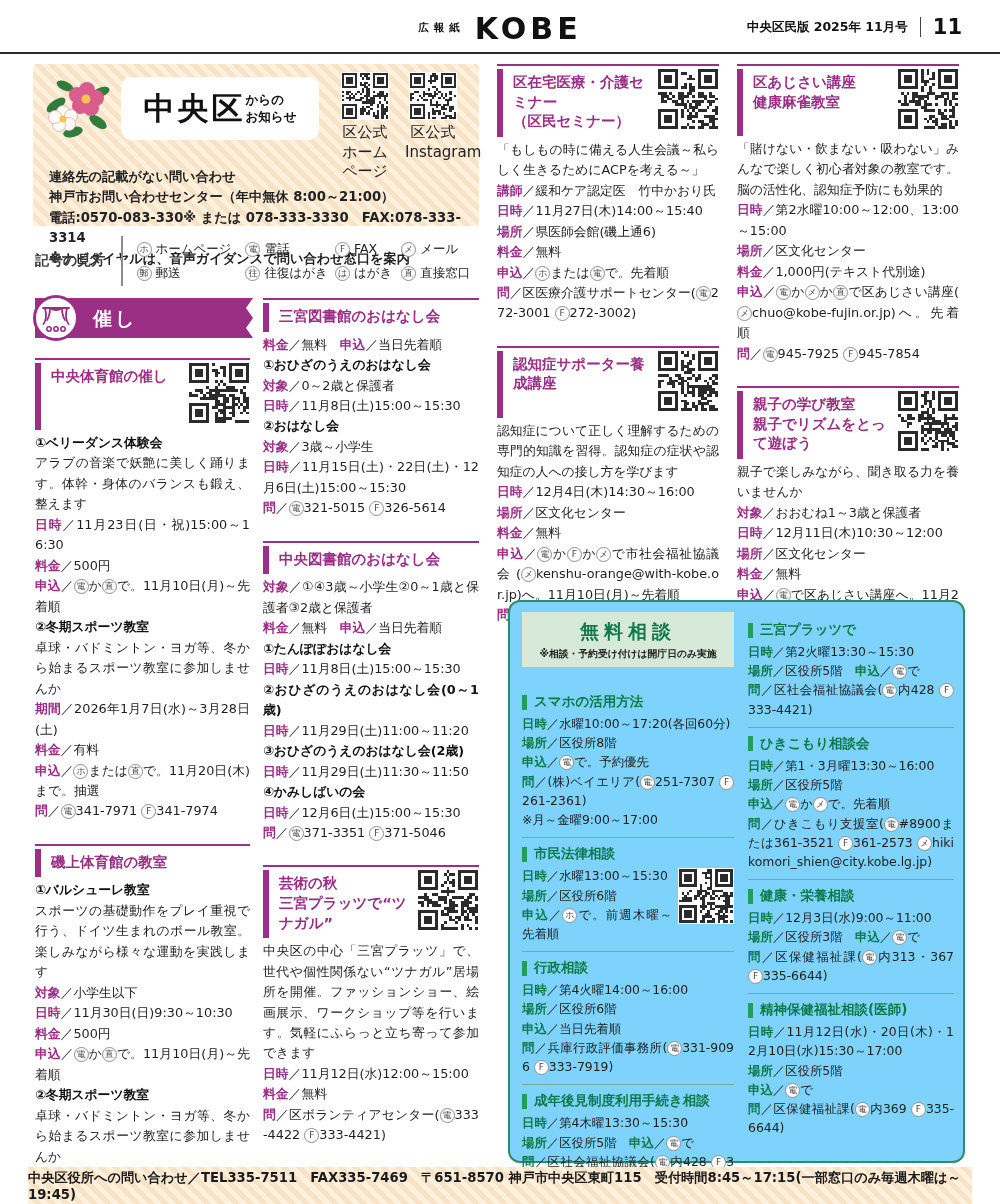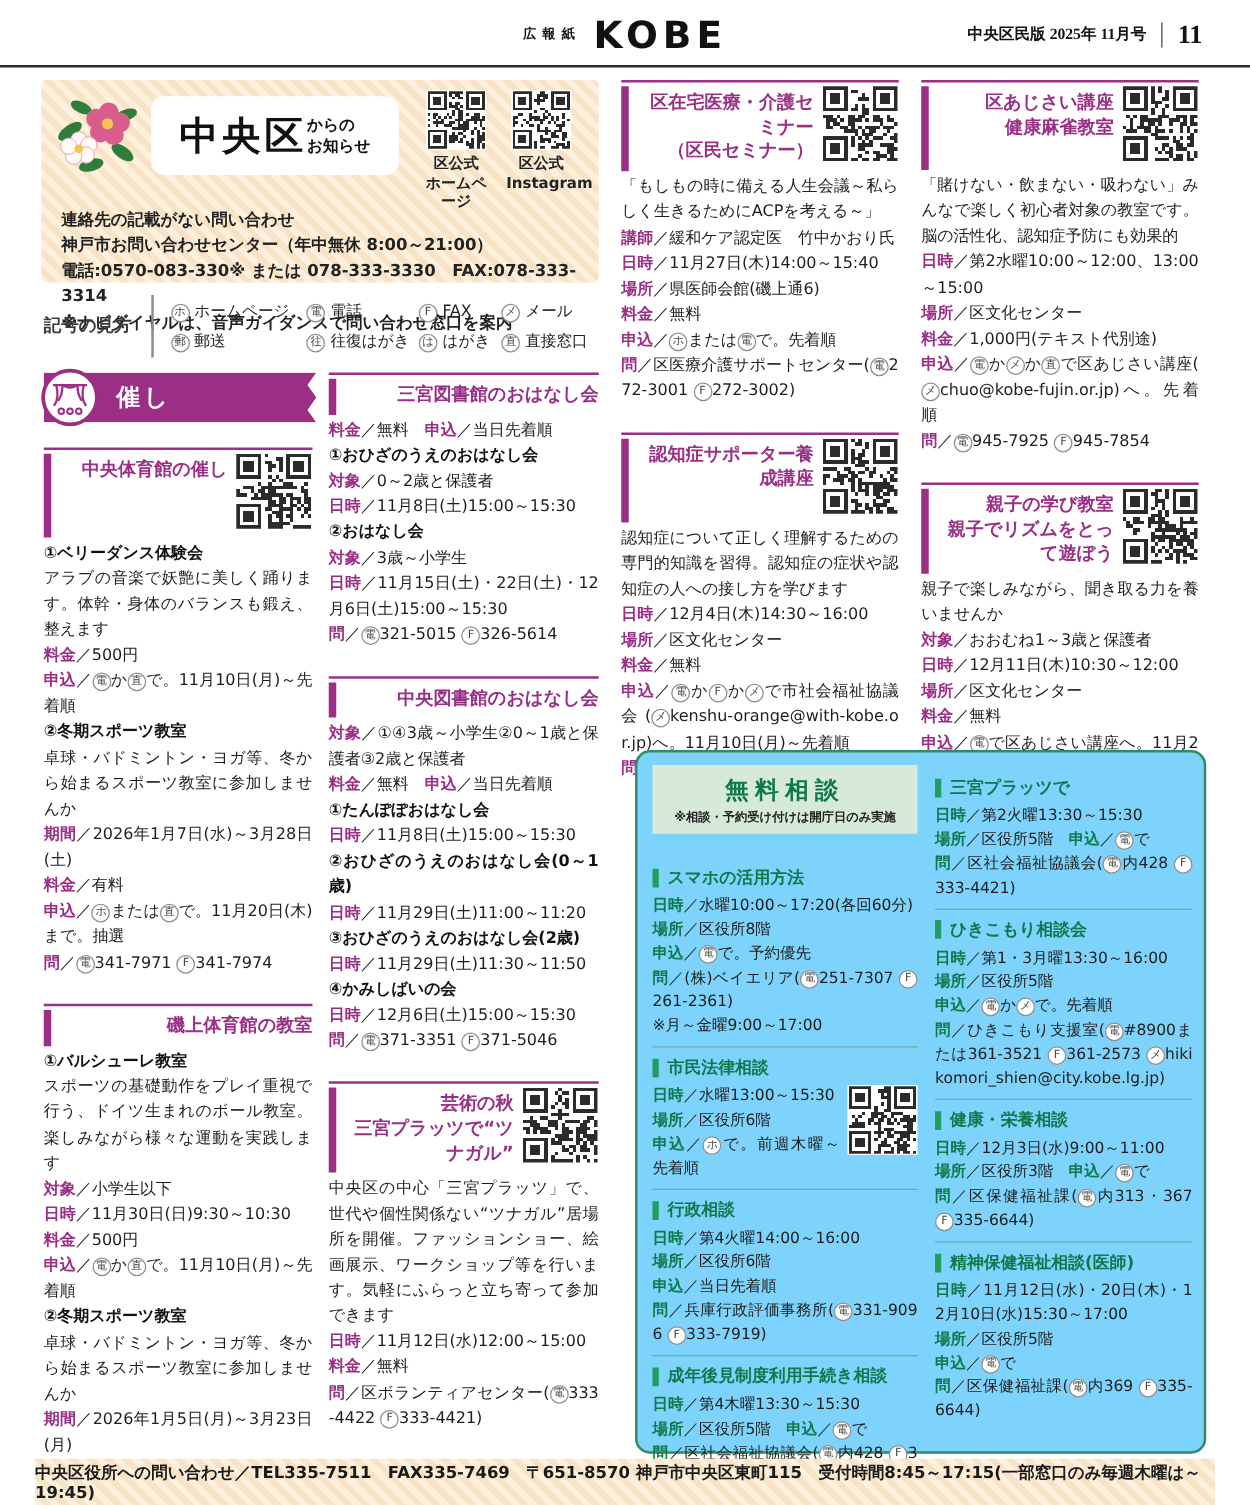--- a/index.html
+++ b/index.html
@@ -6,35 +6,35 @@
   .page{position:relative;width:1000px;height:1204px;margin:0 auto;background:#fff;overflow:hidden;
         font-family:"DejaVu Sans","Liberation Sans",sans-serif;color:#1e1e1e;
         --purple:#9a2f85;--green:#0e7a4c;--green-border:#2f8c65;--green-band:#d7ead9;}
   .peach{background:repeating-linear-gradient(45deg,#fdf0dc 0 5px,#f9e3c6 5px 10px);}
 
   
   .header{position:absolute;left:0;top:0;width:100%;height:52px;border-bottom:2px solid #2b2b2b;background:#fff;}
   .brand{position:absolute;left:0;width:100%;top:11px;text-align:center;color:#111;}
   .brand .pre{font-size:10.5px;letter-spacing:5px;font-weight:600;margin-right:10px;vertical-align:8px;}
   .brand .kobe{font-size:30px;font-weight:800;letter-spacing:4px;}
-  .issue{position:absolute;right:38px;top:15px;display:flex;align-items:center;gap:12px;font-size:12.5px;font-weight:600;color:#111;font-family:Liberation Serif, serif;}
+  .issue{position:absolute;right:38px;top:15px;display:flex;align-items:center;gap:12px;font-size:12.5px;font-weight:600;color:#111;}
   .issue .vline{width:1px;height:20px;background:#444;}
   .issue .pageno{font-size:21px;font-weight:800;}
 
   
   .notice{position:absolute;left:33px;top:64px;width:446px;height:162px;border-radius:4px;}
   .flower{position:absolute;left:10px;top:8px;width:70px;height:70px;}
   .pill{position:absolute;left:88px;top:13px;width:198px;height:63px;background:#fff;border-radius:10px;
         display:flex;align-items:center;justify-content:center;}
   .pill .dist{font-size:31px;font-weight:800;letter-spacing:3px;color:#111;}
   .pill .sub{font-size:12.5px;font-weight:700;line-height:1.3;color:#111;}
   .nqr{position:absolute;top:8px;width:56px;text-align:center;}
   #nqr1{left:304px;} #nqr2{left:372px;}
   .nqr .qr{width:48px;height:48px;margin:0 auto;}
-  .nqr .cap{font-size:12px;font-weight:700;line-height:1.3;margin-top:3px;color:#222;}
+  .nqr .cap{font-size:15px;font-weight:400;line-height:1.3;margin-top:3px;color:#222;}
   .qr{background:#fff;padding:1px;box-sizing:border-box;}
   .qr svg{display:block;width:100%;height:100%;}
   .notice-lines{position:absolute;left:16px;top:103px;width:418px;}
   .notice-lines p{margin:0;font-size:13.2px;line-height:1.55;font-weight:600;color:#222;}
   .notice-note{font-size:10.3px;font-weight:600;margin-top:1px;color:#222;}
 
   
   .legend{position:absolute;left:35px;top:234px;width:444px;height:54px;display:flex;align-items:stretch;}
   .legend-title{flex:0 0 86px;font-size:14px;font-weight:700;color:#3a3a3a;display:flex;align-items:center;}
   .legend-sep{width:1.5px;background:#8c8c8c;margin:2px 14px 2px 0;}
@@ -48,21 +48,21 @@
                border-radius:50%;box-sizing:border-box;z-index:2;}
   .ribbon-icon svg{display:block;width:100%;height:100%;}
 
   
   .col{position:absolute;}
   #col1{left:35px;top:358px;width:215px;}
   #col2{left:263px;top:298px;width:216px;}
   #col3{left:497px;top:64px;width:222px;}
   #col4{left:737px;top:64px;width:222px;}
   .art{border-top:2px solid var(--purple);margin-bottom:22px;}
-  .art-head{position:relative;padding:7px 0 8px 16px;text-align:right;}
+  .art-head{position:relative;padding:7px 0 8px 16px;}
   .art-head .vbar{position:absolute;left:0;top:3px;bottom:3px;width:6px;background:var(--purple);}
   .art-head.has-qr{min-height:58px;padding-right:68px;}
   .art h3{margin:0;font-size:14.5px;line-height:1.35;color:var(--purple);font-weight:700;}
   .art-qr{position:absolute;right:0;top:2px;width:62px;height:62px;}
   .art-body p{margin:0;font-size:12.8px;line-height:1.6;color:#1e1e1e;word-break:break-all;text-align:justify;}
   .lbl{color:var(--purple);font-weight:700;}
   strong{font-weight:800;color:#111;}
   .maru{display:inline-block;box-sizing:border-box;width:15px;height:15px;line-height:13px;border:1px solid #8f8f8f;
         border-radius:50%;font-size:9px;text-align:center;color:#444;background:#fff;vertical-align:1px;font-weight:400;}
 
@@ -588,20 +588,21 @@
               <rect x="16" y="2" width="3" height="3"></rect>
               <rect x="0" y="14" width="7" height="7"></rect>
               <rect x="1" y="15" width="5" height="5" fill="#fff"></rect>
               <rect x="2" y="16" width="3" height="3"></rect>
             </svg>
           </div>
         </div>
         <div class="art-body">
           <p><strong>①ベリーダンス体験会</strong></p>
           <p>アラブの音楽で妖艶に美しく踊ります。体幹・身体のバランスも鍛え、整えます</p>
+          <p><span class="lbl">日時</span>／11月23日(日・祝)15:00～16:30</p>
           <p><span class="lbl">料金</span>／500円</p>
           <p><span class="lbl">申込</span>／<span class="maru">電</span>か<span class="maru">直</span>で。11月10日(月)～先着順</p>
           <p><strong>②冬期スポーツ教室</strong></p>
           <p>卓球・バドミントン・ヨガ等、冬から始まるスポーツ教室に参加しませんか</p>
           <p><span class="lbl">期間</span>／2026年1月7日(水)～3月28日(土)</p>
           <p><span class="lbl">料金</span>／有料</p>
           <p><span class="lbl">申込</span>／<span class="maru">ホ</span>または<span class="maru">直</span>で。11月20日(木)まで。抽選</p>
           <p><span class="lbl">問</span>／<span class="maru">電</span>341-7971 <span class="maru">F</span>341-7974</p>
         </div>
       </article>

